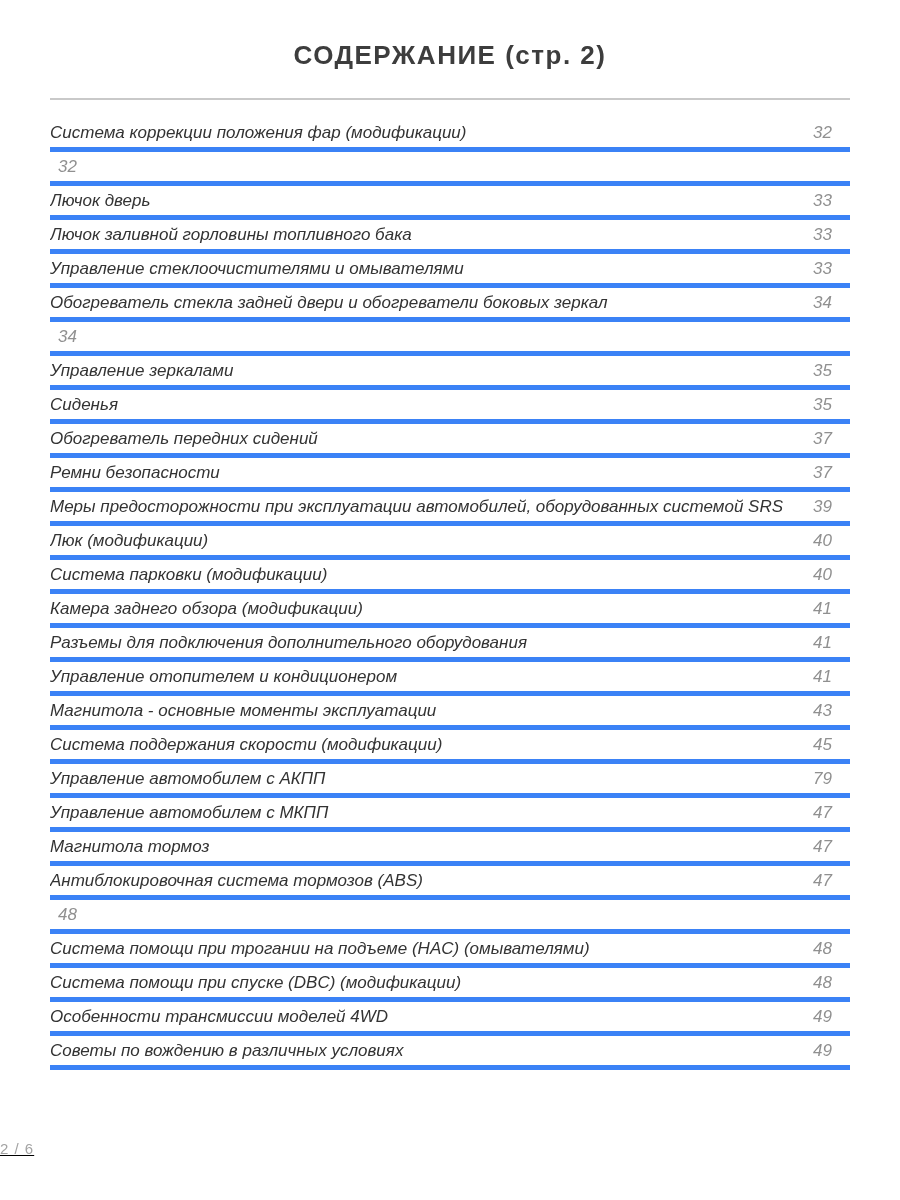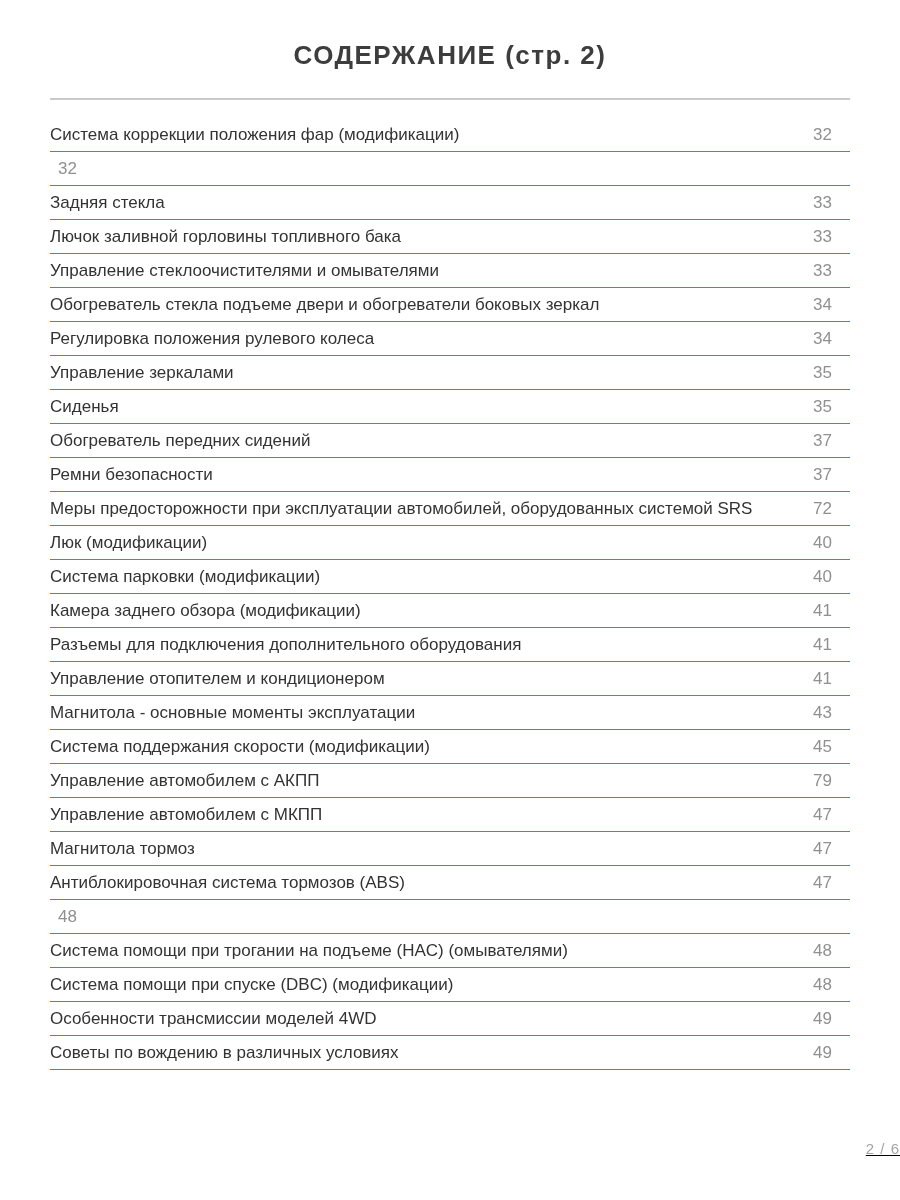--- a/index.html
+++ b/index.html
@@ -35,44 +35,45 @@
     border: none;
   }
   .toc-list {
     margin: 18px 50px 0 50px;
   }
   .toc-row {
     display: flex;
     align-items: center;
     justify-content: space-between;
     height: 34px;
-    border-bottom: 1px solid #3b82f6;
+    border-bottom: 5px solid #3b82f6;
     padding-right: 18px;
     cursor: default;
+    font-style: italic;
   }
   .toc-entry-title {
     font-size: 17px;
     color: #333333;
     white-space: nowrap;
     overflow: hidden;
     flex: 1 1 auto;
   }
   .toc-entry-page {
     font-size: 17px;
     color: #909090;
     flex: 0 0 auto;
     margin-left: 8px;
     text-align: center;
   }
   .page-footer {
     position: absolute;
     left: 0;
     top: 1140px;
     width: 100%;
-    text-align: right;
+    text-align: left;
     text-decoration: underline;
   }
   .page-indicator {
     font-size: 15px;
     color: #a3a3a3;
     letter-spacing: 1px;
   }
 </style>
 </head>
 <body>
@@ -89,41 +90,40 @@
     <div class="toc-row">
       <span class="toc-entry-title">Система коррекции положения фар (модификации)</span>
       <span class="toc-entry-page">32</span>
     </div>
 
     <div class="toc-row">
       <span class="toc-entry-page">32</span>
     </div>
 
     <div class="toc-row">
-      <span class="toc-entry-title">Задняя стекла</span>
+      <span class="toc-entry-title">Лючок дверь</span>
       <span class="toc-entry-page">33</span>
     </div>
 
     <div class="toc-row">
       <span class="toc-entry-title">Лючок заливной горловины топливного бака</span>
       <span class="toc-entry-page">33</span>
     </div>
 
     <div class="toc-row">
       <span class="toc-entry-title">Управление стеклоочистителями и омывателями</span>
       <span class="toc-entry-page">33</span>
     </div>
 
     <div class="toc-row">
-      <span class="toc-entry-title">Обогреватель стекла подъеме двери и обогреватели боковых зеркал</span>
+      <span class="toc-entry-title">Обогреватель стекла задней двери и обогреватели боковых зеркал</span>
       <span class="toc-entry-page">34</span>
     </div>
 
     <div class="toc-row">
-      <span class="toc-entry-title">Регулировка положения рулевого колеса</span>
       <span class="toc-entry-page">34</span>
     </div>
 
     <div class="toc-row">
       <span class="toc-entry-title">Управление зеркалами</span>
       <span class="toc-entry-page">35</span>
     </div>
 
     <div class="toc-row">
       <span class="toc-entry-title">Сиденья</span>
@@ -135,21 +135,21 @@
       <span class="toc-entry-page">37</span>
     </div>
 
     <div class="toc-row">
       <span class="toc-entry-title">Ремни безопасности</span>
       <span class="toc-entry-page">37</span>
     </div>
 
     <div class="toc-row">
       <span class="toc-entry-title">Меры предосторожности при эксплуатации автомобилей, оборудованных системой SRS</span>
-      <span class="toc-entry-page">72</span>
+      <span class="toc-entry-page">39</span>
     </div>
 
     <div class="toc-row">
       <span class="toc-entry-title">Люк (модификации)</span>
       <span class="toc-entry-page">40</span>
     </div>
 
     <div class="toc-row">
       <span class="toc-entry-title">Система парковки (модификации)</span>
       <span class="toc-entry-page">40</span>

